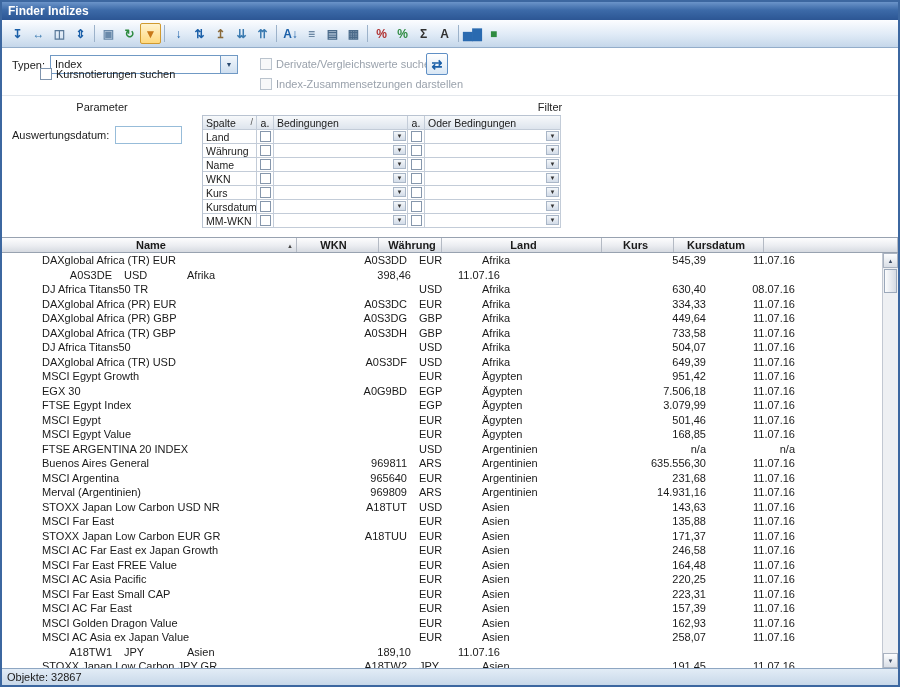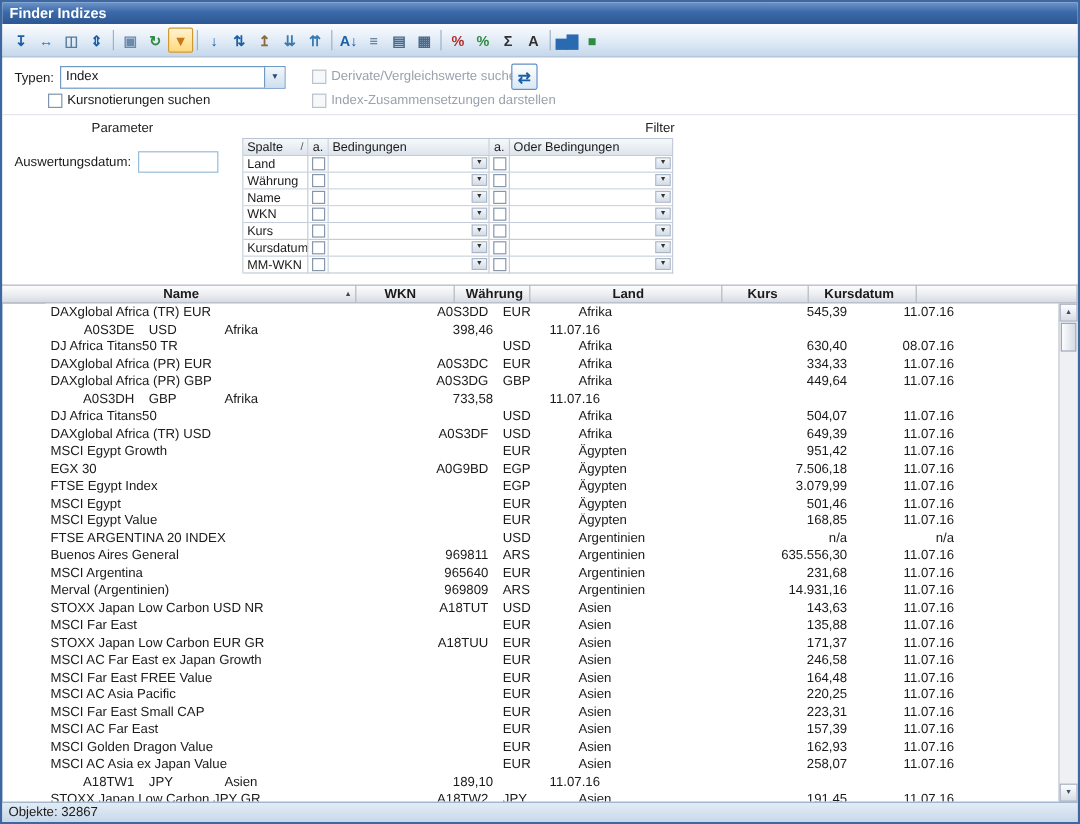--- a/index.html
+++ b/index.html
@@ -167,21 +167,21 @@
         <span style="color: rgb(46, 139, 64);">■</span>
       </div>
     </div>
 
   <div class="panel-top">
     <span class="label" style="left:10px;top:11px">Typen:</span>
     <div class="combo">
       <span class="combo-value">Index</span>
       <span class="combo-btn">▼</span>
     </div>
-    <div class="checkline" style="left:38px;top:30px">
+    <div class="checkline" style="left:38px;top:20px">
       <span class="cb"></span>
       <span>Kursnotierungen suchen</span>
     </div>
     <div class="checkline disabled" style="left:258px;top:10px">
       <span class="cb"></span>
       <span>Derivate/Vergleichswerte suchen</span>
     </div>
     <div class="checkline disabled" style="left:258px;top:30px">
       <span class="cb"></span>
       <span>Index-Zusammensetzungen darstellen</span>
@@ -371,20 +371,21 @@
           <div class="trow">
             <div class="td c-name">DAXglobal Africa (PR) GBP</div>
             <div class="td c-wkn">A0S3DG</div>
             <div class="td c-cur">GBP</div>
             <div class="td c-land">Afrika</div>
             <div class="td c-kurs">449,64</div>
             <div class="td c-dat">11.07.16</div>
             <div class="td c-fill"></div>
           </div>
           <div class="trow">
+            <div class="td c-name">DAXglobal Africa (TR) GBP</div>
             <div class="td c-wkn">A0S3DH</div>
             <div class="td c-cur">GBP</div>
             <div class="td c-land">Afrika</div>
             <div class="td c-kurs">733,58</div>
             <div class="td c-dat">11.07.16</div>
             <div class="td c-fill"></div>
           </div>
           <div class="trow">
             <div class="td c-name">DJ Africa Titans50</div>
             <div class="td c-wkn"></div>

